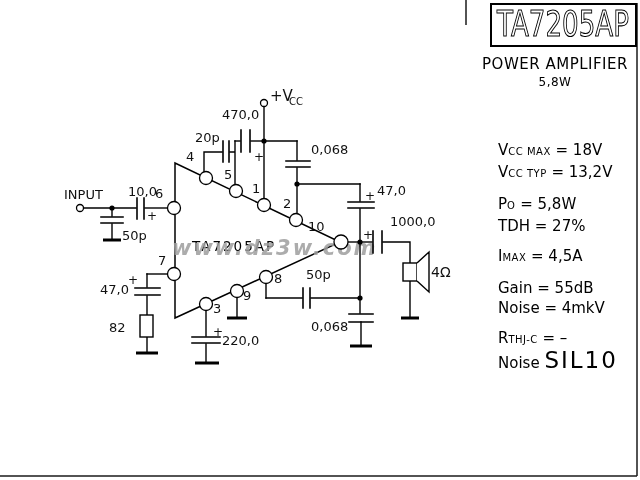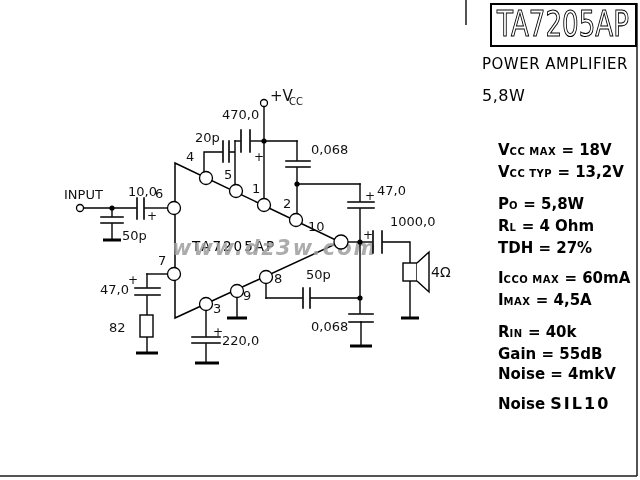--- a/index.html
+++ b/index.html
@@ -7,29 +7,29 @@
        font-family:"DejaVu Sans", sans-serif;color:#000;}
   #stage{position:absolute;inset:0;width:640px;height:480px;background:#fff;}
   svg text{font-family:"DejaVu Sans", sans-serif;}
   .schem-label{font-size:13px;fill:#111;}
   .pin-label{font-size:13px;fill:#111;}
   .plus-sign{font-size:12px;fill:#111;}
   .watermark-text{font-size:21px;font-style:italic;font-weight:bold;fill:#9e9e9e;opacity:.85;letter-spacing:2px;}
   .ic-text{font-size:13.5px;fill:#000;letter-spacing:2px;}
   #title-box{position:absolute;left:490px;top:3px;width:147px;height:44px;
              border:2px solid #000;box-sizing:border-box;background:#fff;}
-  #subtitle{position:absolute;left:482px;top:55px;width:146px;text-align:left;
+  #subtitle{position:absolute;left:482px;top:55px;width:146px;text-align:center;
             font-size:15px;letter-spacing:.5px;line-height:18px;}
-  #power-rating{font-size:16px;margin-top:14px;}
+  #power-rating{font-size:12px;}
   #specs{position:absolute;left:498px;top:140px;width:140px;font-size:15px;}
   .spec-group{margin-bottom:10px;}
-  .spec-line{line-height:20px;white-space:nowrap;font-weight:bold;}
+  .spec-line{line-height:20px;white-space:nowrap;}
   .p-main{font-size:15px;}
   .p-small{font-size:10px;letter-spacing:.5px;}
-  .p-large{font-size:16px;letter-spacing:2px;}
+  .p-large{font-size:23px;letter-spacing:2px;}
 </style>
 </head>
 <body>
 
 <div id="stage">
 
   <svg id="schematic-svg" width="640" height="480" viewBox="0 0 640 480">
 
     <g stroke="#1a1a1a" stroke-width="1.5">
       <line x1="637" y1="3" x2="637" y2="476"></line>
@@ -186,30 +186,28 @@
   </div>
 
   
   <div id="specs">
       <div class="spec-group">
         <div class="spec-line"><span class="p-main">V</span><span class="p-small">CC MAX</span><span class="p-main"> = 18V</span></div>
         <div class="spec-line"><span class="p-main">V</span><span class="p-small">CC TYP</span><span class="p-main"> = 13,2V</span></div>
       </div>
       <div class="spec-group">
         <div class="spec-line"><span class="p-main">P</span><span class="p-small">O</span><span class="p-main"> = 5,8W</span></div>
-        <div class="spec-line"><span class="p-main">R</span><span class="p-small">L</span><span class="p-main"> = 4 Ohm</span></div>
         <div class="spec-line"><span class="p-main">TDH = 27%</span></div>
       </div>
       <div class="spec-group">
-        <div class="spec-line"><span class="p-main">I</span><span class="p-small">CCO MAX</span><span class="p-main"> = 60mA</span></div>
         <div class="spec-line"><span class="p-main">I</span><span class="p-small">MAX</span><span class="p-main"> = 4,5A</span></div>
       </div>
       <div class="spec-group">
-        <div class="spec-line"><span class="p-main">R</span><span class="p-small">IN</span><span class="p-main"> = 40k</span></div>
         <div class="spec-line"><span class="p-main">Gain = 55dB</span></div>
         <div class="spec-line"><span class="p-main">Noise = 4mkV</span></div>
       </div>
       <div class="spec-group">
+        <div class="spec-line"><span class="p-main">R</span><span class="p-small">THJ-C</span><span class="p-main"> = –</span></div>
         <div class="spec-line"><span class="p-main">Noise </span><span class="p-large">SIL10</span></div>
       </div>
     </div>
 
 </div>
 
 </body></html>

